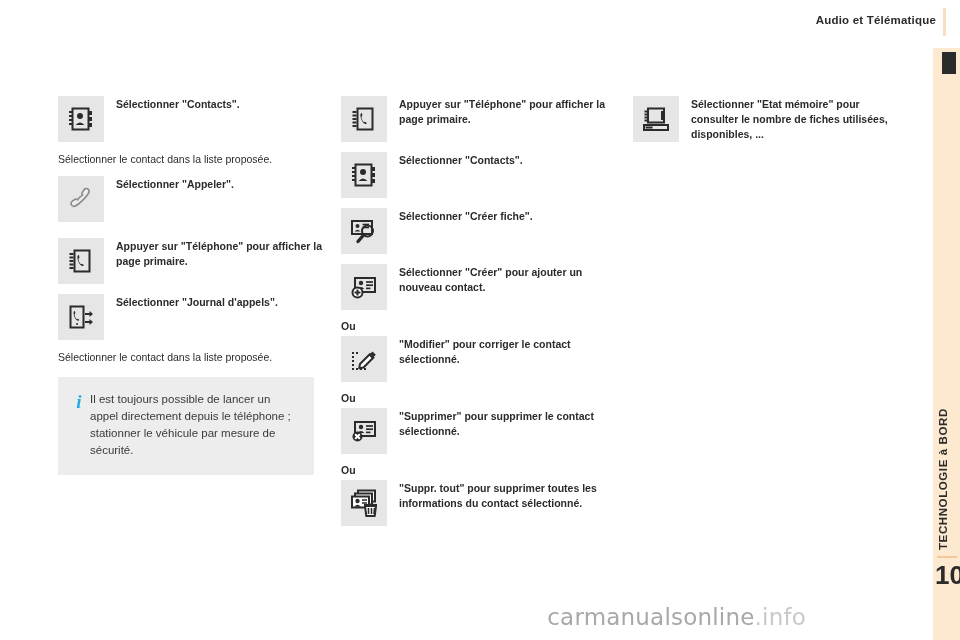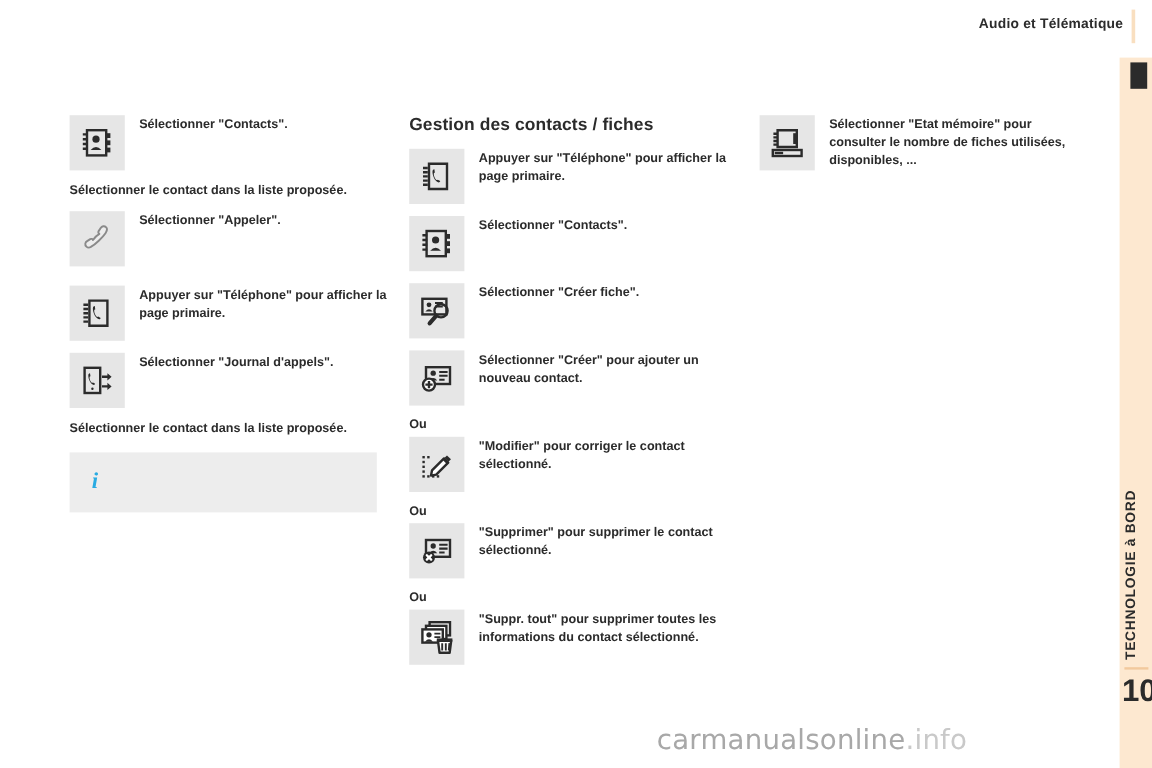--- a/index.html
+++ b/index.html
@@ -135,21 +135,21 @@
     font-size: 10.5px;
     line-height: 1.42;
     color: #2b2b2b;
     padding-top: 1px;
   }
   .step-text.bold { font-weight: bold; }
 
   p.para {
     margin: 0 0 9px 0;
     font-size: 10.5px;
-    font-weight: bold;
+    font-weight: normal;
     line-height: 1.42;
     color: #2b2b2b;
   }
   p.or-label {
     margin: 0 0 4px 0;
     font-size: 10.5px;
     font-weight: bold;
     color: #2b2b2b;
   }
   .spacer-sm { height: 6px; }
@@ -281,26 +281,26 @@
         <path d="M19 19 h4.5 v-2 l3.5 3 -3.5 3 v-2 h-4.5 z" fill="#2b2b2b"></path>
       </svg>
     </span>
     <span class="step-text bold">Sélectionner "Journal d'appels".</span>
   </div>
 
   <p class="para">Sélectionner le contact dans la liste proposée.</p>
 
   <div id="info-box">
     <span id="info-icon">i</span>
+    <span id="info-text">Il est toujours possible de lancer un appel directement depuis le téléphone ; stationner le véhicule par mesure de sécurité.</span>
   </div>
 </div>
 
 <div class="column" id="col-mid">
 
-  <h2 class="section-heading">Gestion des contacts / fiches</h2>
 
   <div class="step">
     <span class="icon-box">
       <svg width="30" height="30" viewBox="0 0 30 30">
         <g fill="none" stroke="#2b2b2b" stroke-width="2">
           <path d="M8.5 4.5 h15 v21 h-15 z"></path>
           <line x1="3.5" y1="8" x2="7.5" y2="8"></line>
           <line x1="3.5" y1="11.5" x2="7.5" y2="11.5"></line>
           <line x1="3.5" y1="15" x2="7.5" y2="15"></line>
           <line x1="3.5" y1="18.5" x2="7.5" y2="18.5"></line>

